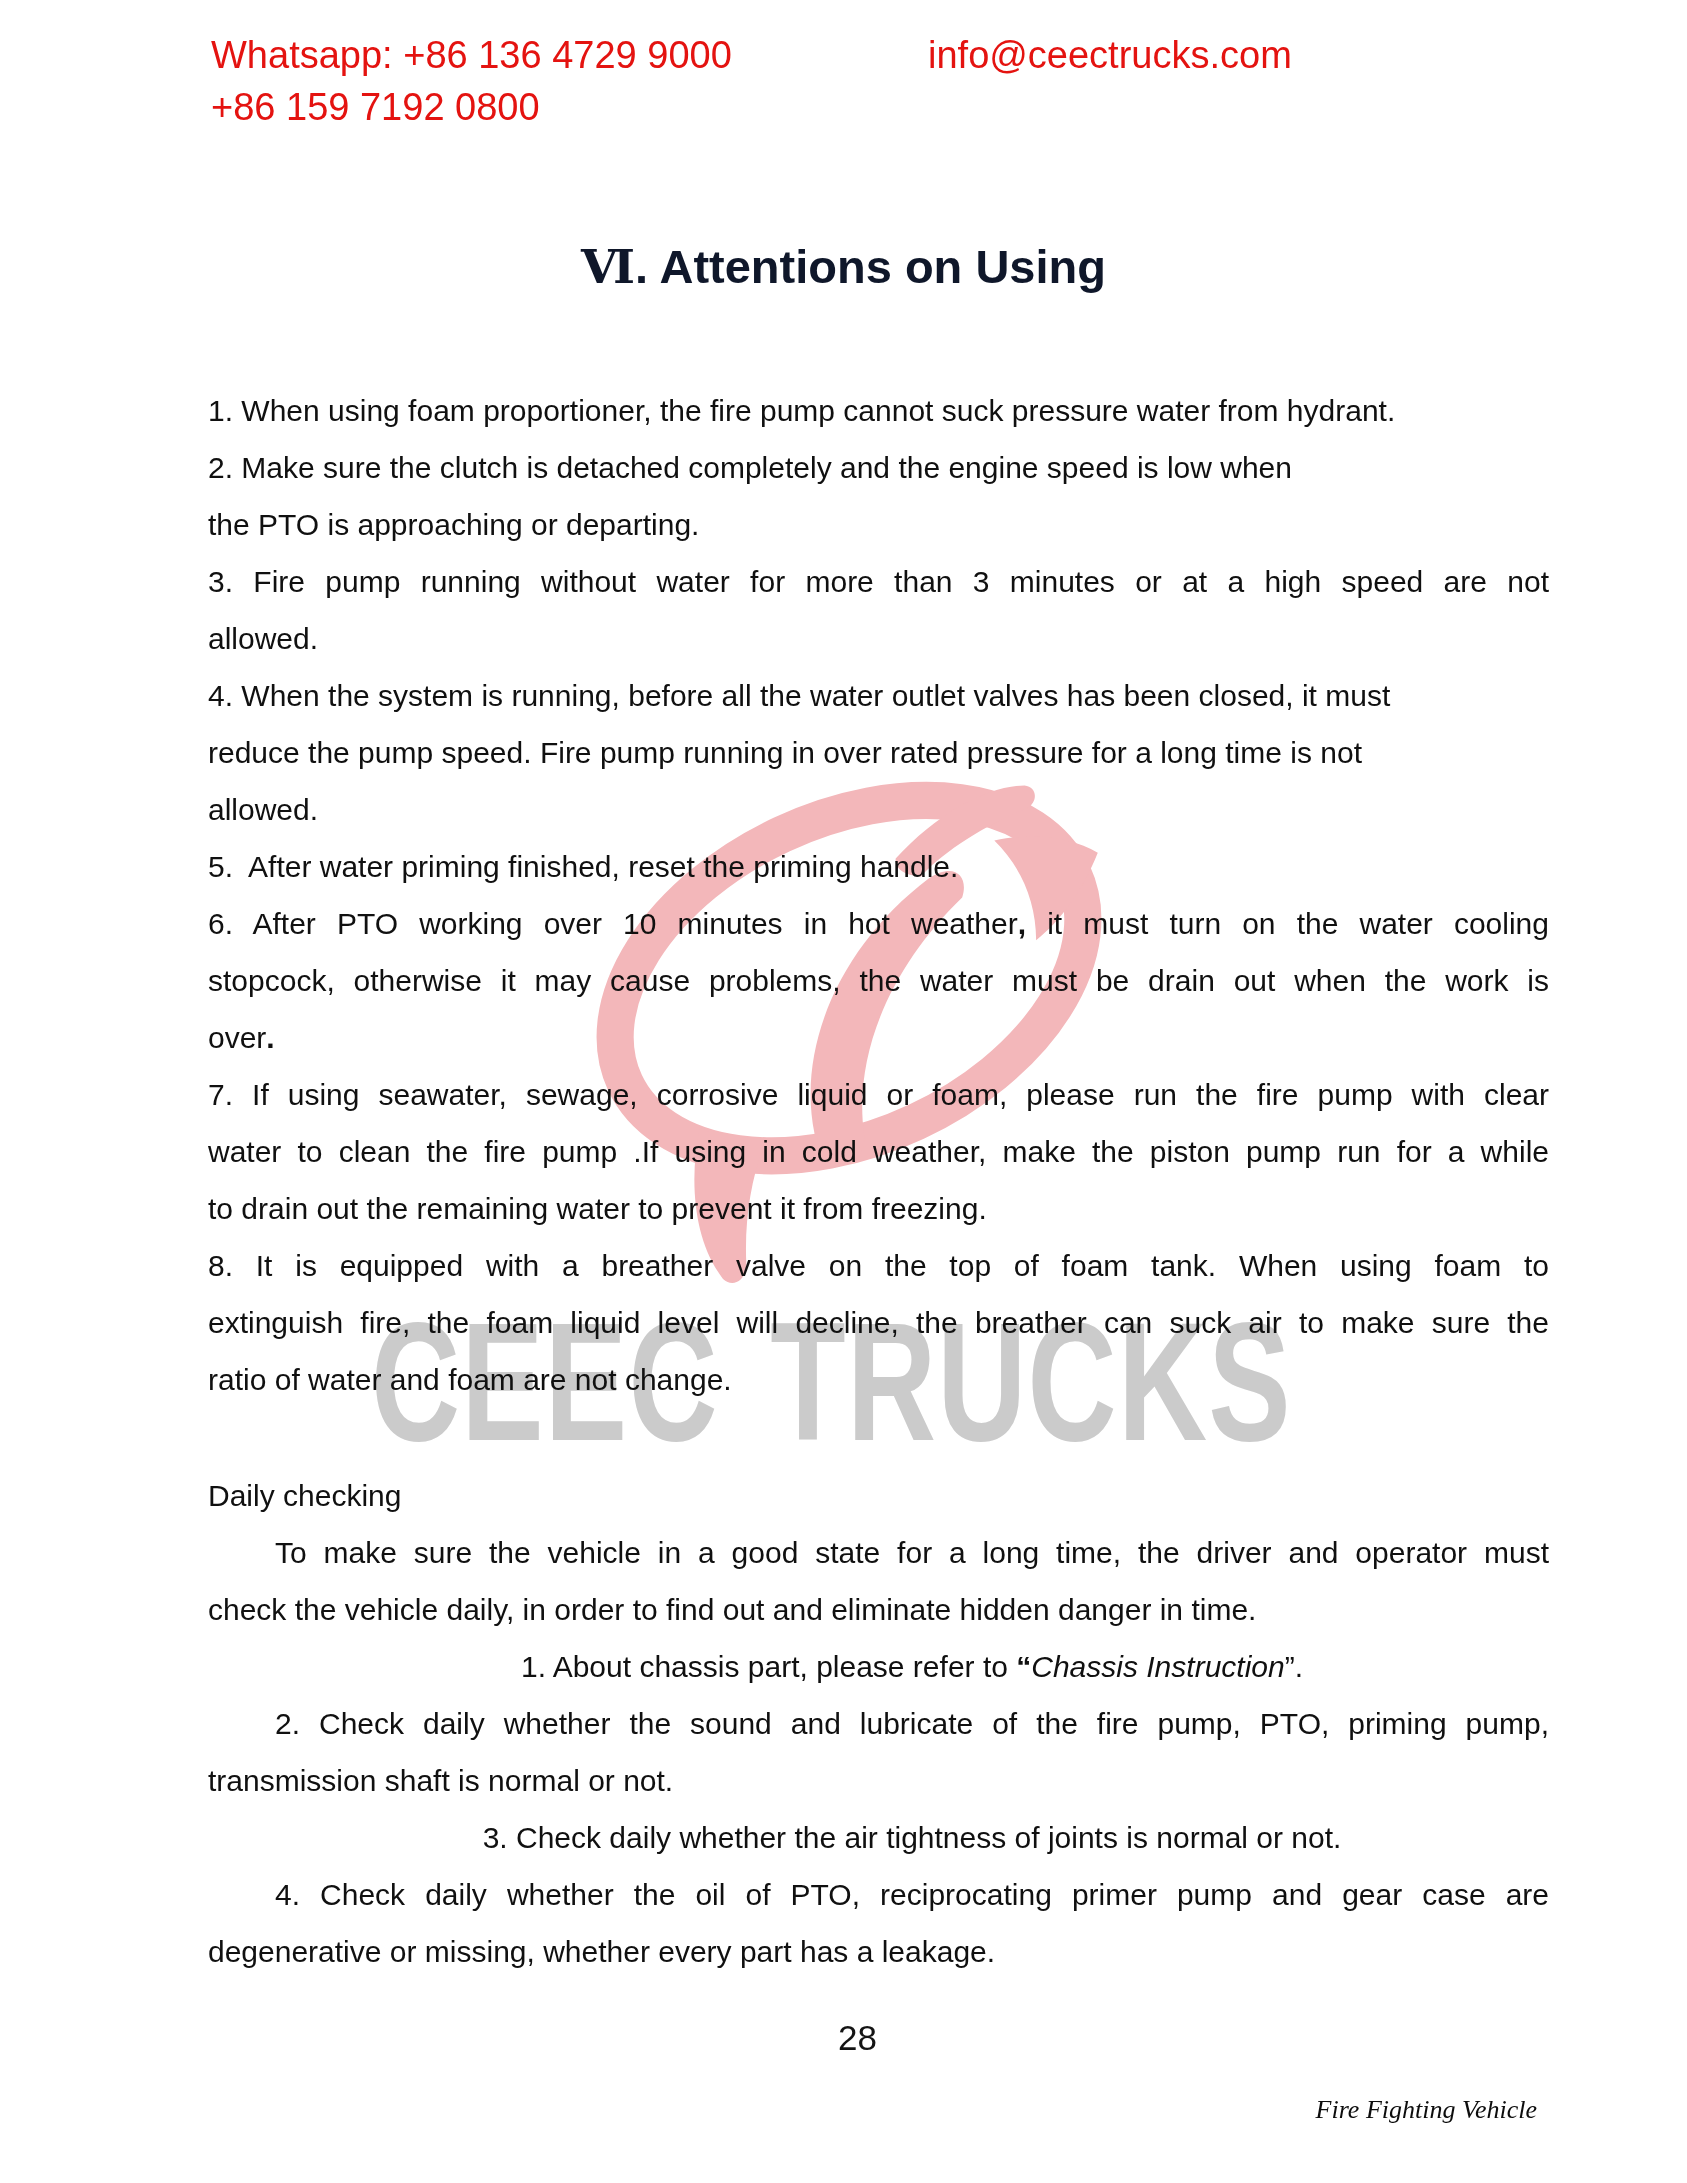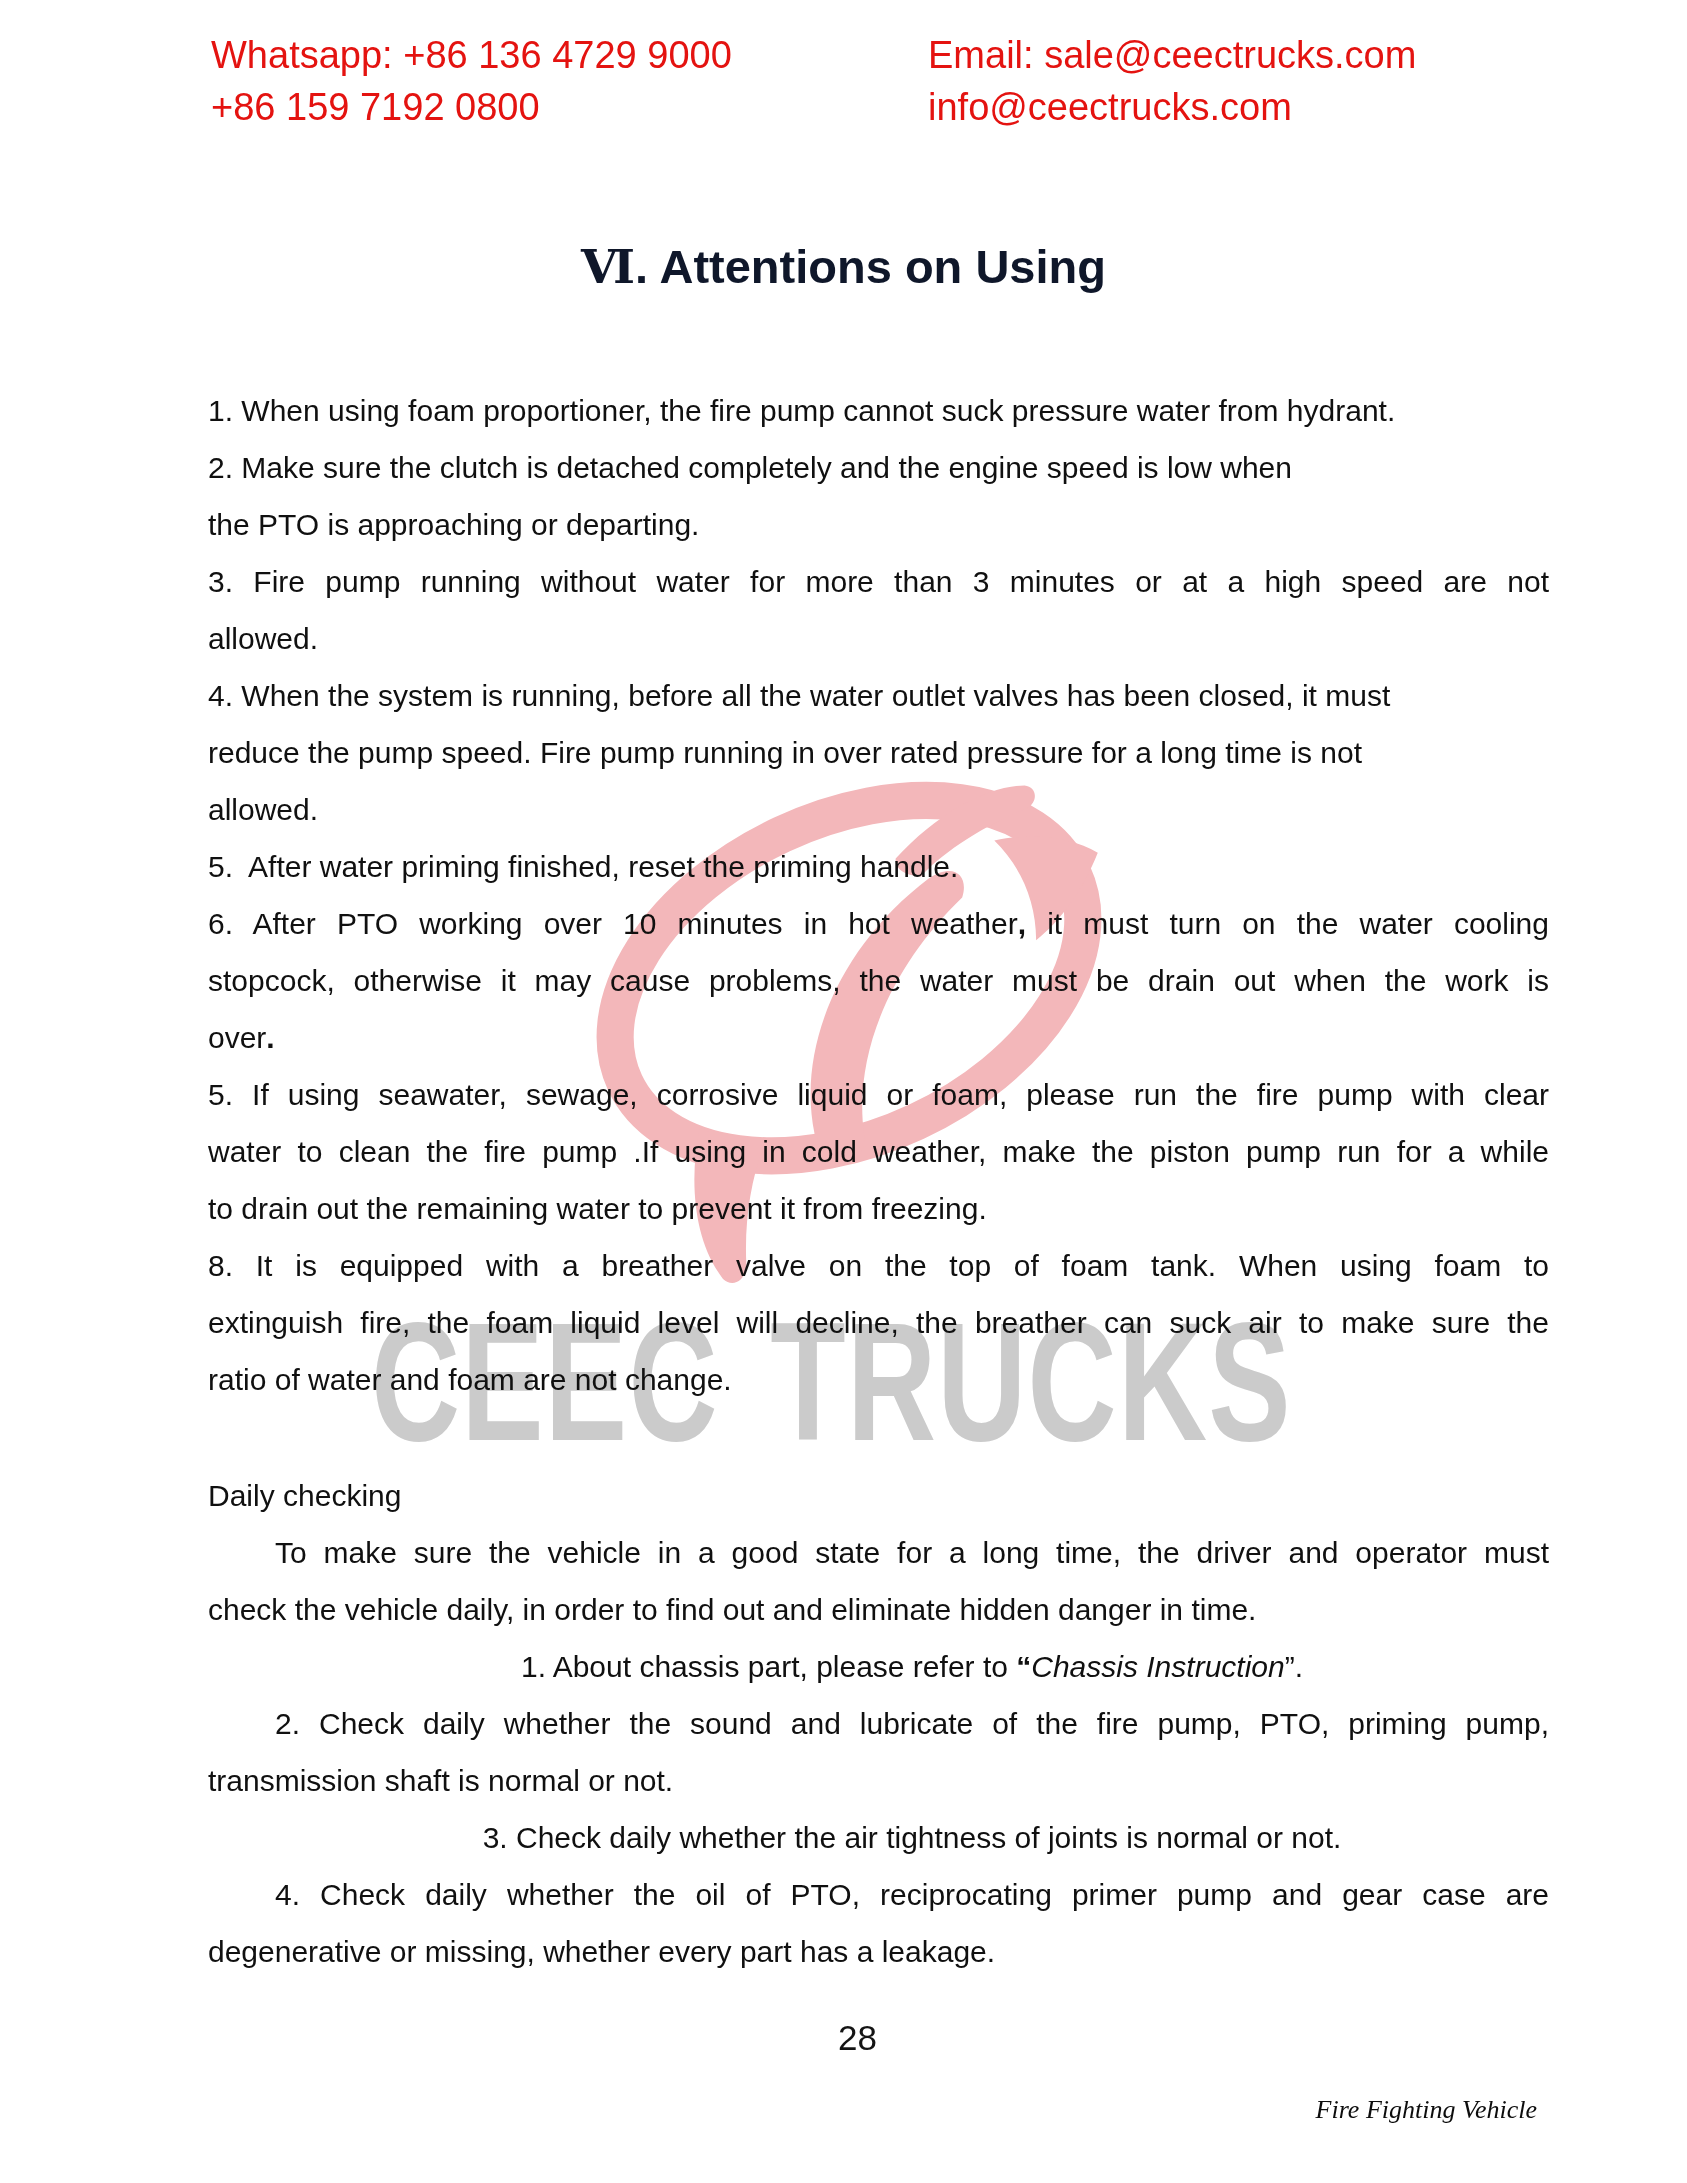--- a/index.html
+++ b/index.html
@@ -38,21 +38,20 @@
 </head>
 <body>
 
 <div class="page" style="--red: #e41310; --wmpink: #f3b7ba; --wmgray: #cbcbcb; --ink: #141414;">
 
   <div class="hdr-block hdr-left">
     <div>Whatsapp: +86 136 4729 9000</div>
     <div>+86 159 7192 0800</div>
   </div>
   <div class="hdr-block hdr-right">
-    <div>Email: sale@ceectrucks.com</div>
     <div>info@ceectrucks.com</div>
   </div>
 
   <div class="title"><span class="numeral">Ⅵ</span><span>. Attentions on Using</span></div>
 
   <svg class="wm-logo" viewBox="0 0 640 600" aria-hidden="true">
     <g transform="rotate(-25 320 245)">
       <ellipse cx="320" cy="245" rx="293" ry="188" fill="none" stroke="var(--wmpink,#f3b7ba)" stroke-width="44"></ellipse>
 
       <path d="M 85 330 C 45 385 22 450 34 505 C 40 520 58 518 66 502 C 85 455 112 415 142 385 C 120 370 100 352 85 330 Z" fill="var(--wmpink,#f3b7ba)" stroke="none"></path>
@@ -73,21 +72,21 @@
       <div class="line"><span>the PTO is approaching or departing.</span></div>
       <div class="line just"><span>3. Fire pump running without water for more than 3 minutes or at a high speed are not</span></div>
       <div class="line"><span>allowed.</span></div>
       <div class="line"><span>4. When the system is running, before all the water outlet valves has been closed, it must</span></div>
       <div class="line"><span>reduce the pump speed. Fire pump running in over rated pressure for a long time is not</span></div>
       <div class="line"><span>allowed.</span></div>
       <div class="line"><span>5.&nbsp; After water priming finished, reset the priming handle.</span></div>
       <div class="line just"><span>6. After PTO working over 10 minutes in hot weather</span><span class="b">,</span><span> it must turn on the water cooling</span></div>
       <div class="line just"><span>stopcock, otherwise it may cause problems, the water must be drain out when the work is</span></div>
       <div class="line"><span>over</span><span class="b">.</span></div>
-      <div class="line just"><span>5. If using seawater, sewage, corrosive liquid or foam, please run the fire pump with clear</span></div>
+      <div class="line just"><span>7. If using seawater, sewage, corrosive liquid or foam, please run the fire pump with clear</span></div>
       <div class="line just"><span>water to clean the fire pump .If using in cold weather, make the piston pump run for a while</span></div>
       <div class="line"><span>to drain out the remaining water to prevent it from freezing.</span></div>
       <div class="line just"><span>8. It is equipped with a breather valve on the top of foam tank. When using foam to</span></div>
       <div class="line just"><span>extinguish fire, the foam liquid level will decline, the breather can suck air to make sure the</span></div>
       <div class="line"><span>ratio of water and foam are not change.</span></div>
       <div class="spacer"></div>
       <div class="line"><span>Daily checking</span></div>
       <div class="line just ind"><span>To make sure the vehicle in a good state for a long time, the driver and operator must</span></div>
       <div class="line"><span>check the vehicle daily, in order to find out and eliminate hidden danger in time.</span></div>
       <div class="line ind"><span>1. About chassis part, please refer to </span><span class="b">“</span><span class="i">Chassis Instruction</span><span>”.</span></div>

